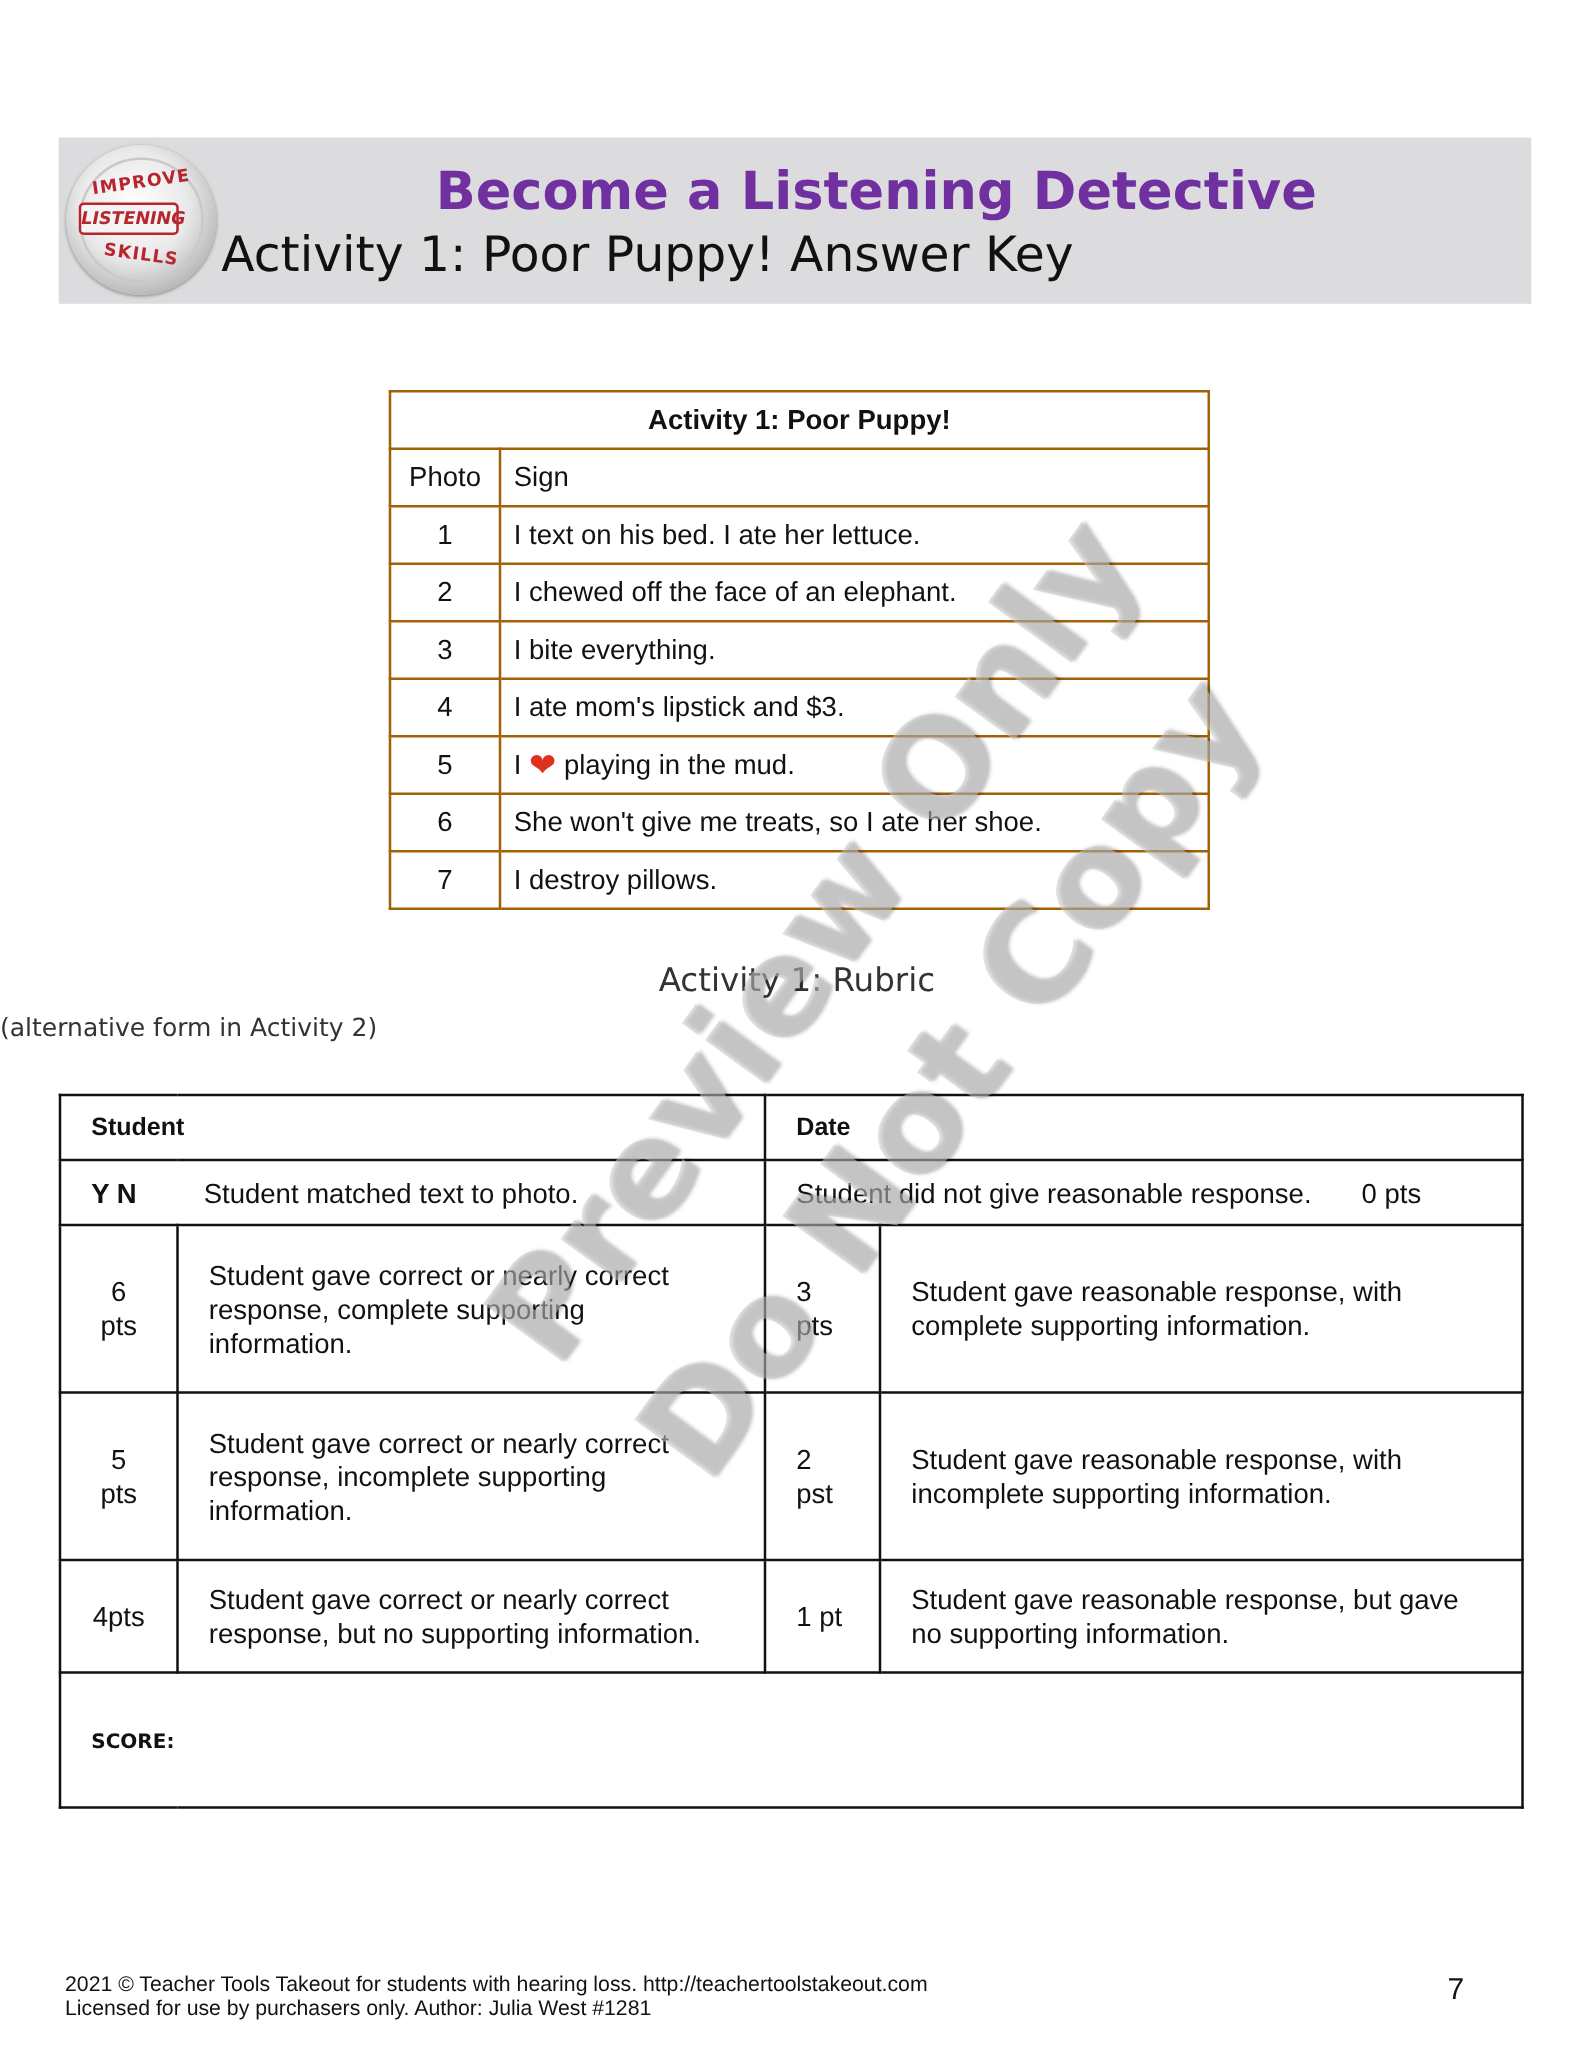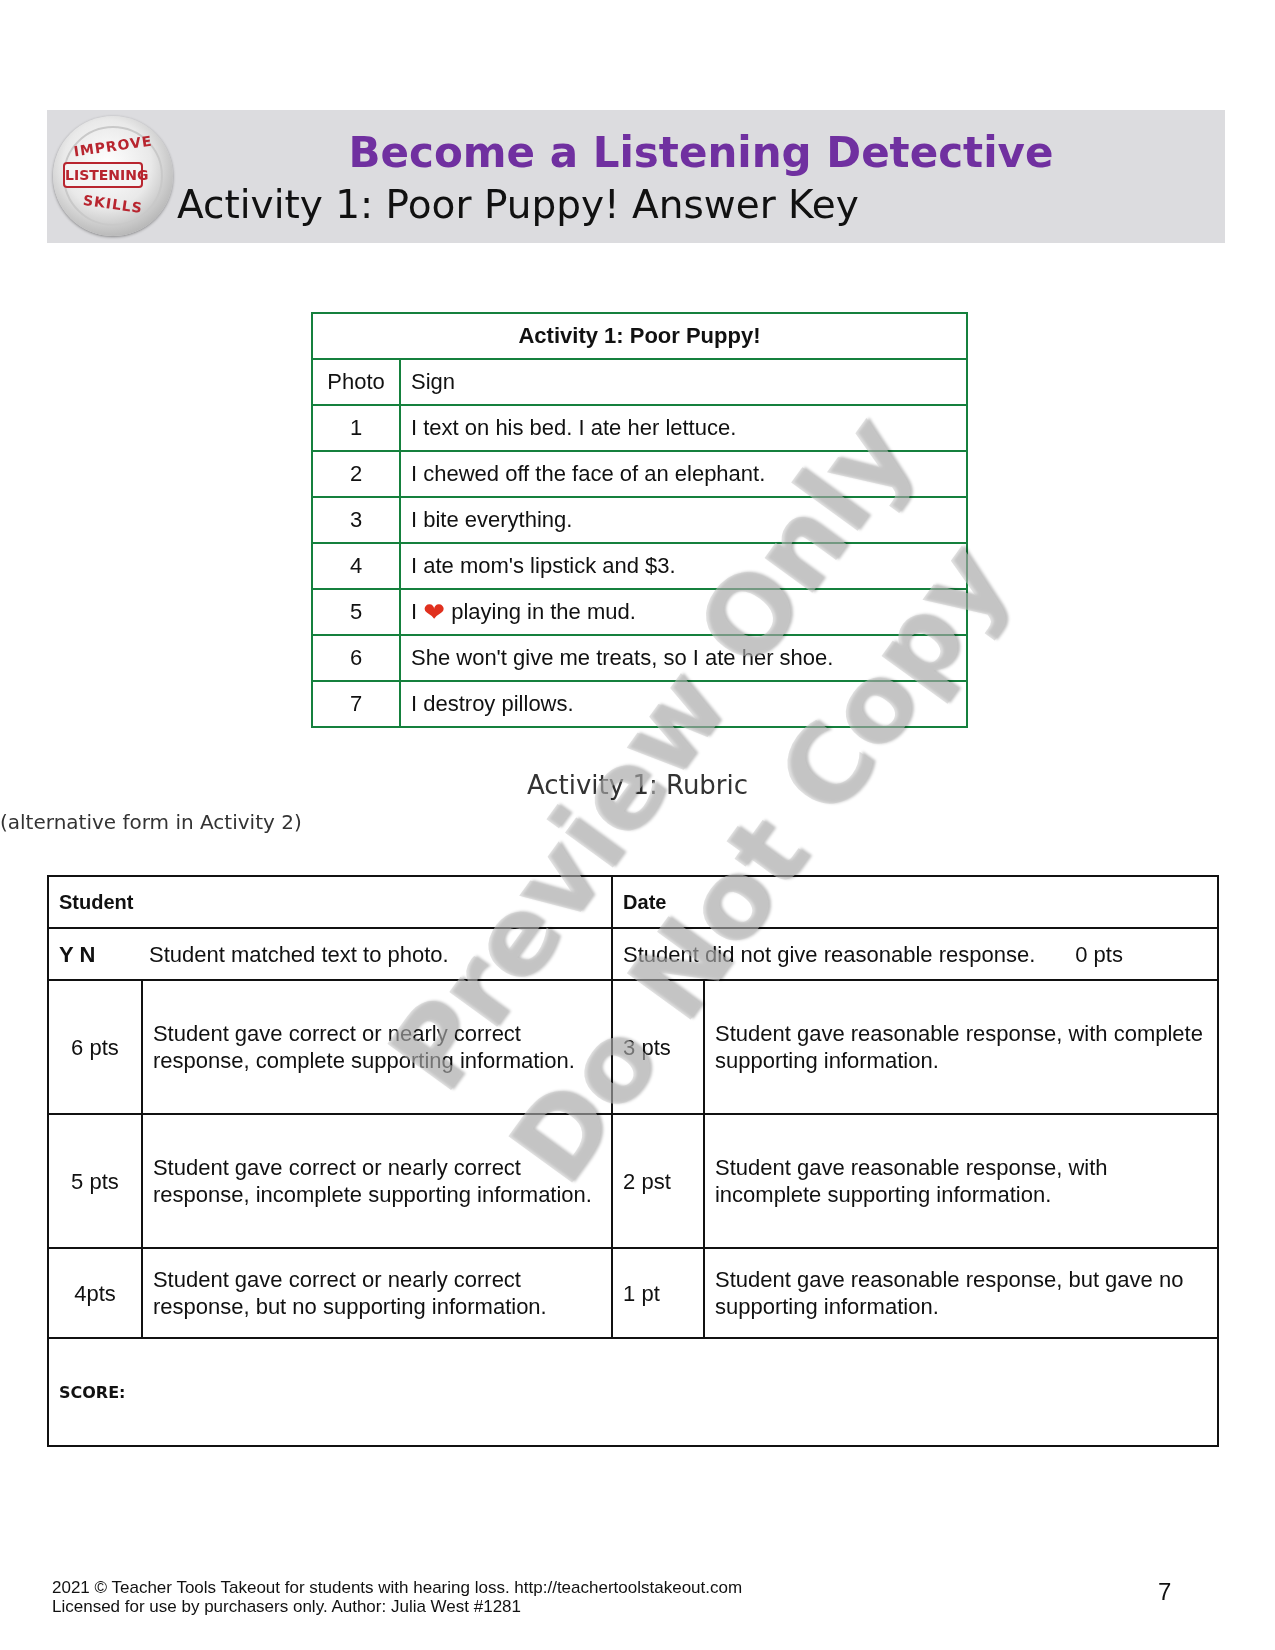--- a/index.html
+++ b/index.html
@@ -12,44 +12,44 @@
           background:radial-gradient(circle at 45% 40%, #ffffff 0%, #e9e9e9 45%, #bdbdbd 72%, #8d8d8d 100%);
           box-shadow:0 1px 3px rgba(0,0,0,0.4); }
   .logo-inner { position:absolute; left:10px; top:10px; width:100px; height:100px; border-radius:50%;
           border:2px solid #c9c9c9; box-sizing:border-box; }
   .logo-top, .logo-bottom { position:absolute; left:0; width:120px; text-align:center; font-weight:bold;
           color:#b8252f; font-family:"DejaVu Sans", sans-serif; font-size:14px; letter-spacing:1px; }
   .logo-top { top:22px; transform:rotate(-8deg); }
   .logo-bottom { top:80px; transform:rotate(8deg); }
   .logo-mid { position:absolute; left:10px; top:46px; width:80px; height:26px; border:2px solid #b8252f;
           border-radius:4px; background:#f4f4f4; box-sizing:border-box; text-align:right;
-          font-weight:bold; color:#b8252f; font-family:"DejaVu Sans", sans-serif; font-size:14px; line-height:22px; }
+          font-weight:bold; color:#b8252f; font-family:"DejaVu Sans", sans-serif; font-size:14px; line-height:22px;font-style:italic; }
   .title { position:absolute; left:0; top:18px; width:100%; padding-left:130px; box-sizing:border-box;
           text-align:center; font-family:"DejaVu Sans", sans-serif; font-weight:bold; font-size:42px; color:#7030a0; }
   .subtitle { position:absolute; left:0; top:72px; width:100%; padding-left:130px; box-sizing:border-box;
           text-align:left; font-family:"DejaVu Sans", sans-serif; font-size:39px; color:#111; }
 
   
   table { border-collapse:collapse; }
   .puppy { position:absolute; left:311px; top:312px; width:657px; }
-  .puppy td, .puppy th { border:2px solid #15803d; font-size:22px; height:44px; padding:0 10px; }
+  .puppy td, .puppy th { border:2px solid #a16207; font-size:22px; height:44px; padding:0 10px; }
   .puppy .cap { text-align:center; font-weight:bold; height:44px; }
   .puppy .hdr td { font-weight:normal; }
   .puppy .num { width:66px; text-align:center; }
   .puppy tbody td { font-weight:normal; }
   .heart { color:#e0301e; font-size:26px; vertical-align:-2px; }
 
   .rubric-title { position:absolute; left:0; width:1275px; top:770px; text-align:center;
           font-family:"DejaVu Sans", sans-serif; font-size:26px; color:#333; }
   .rubric-sub { position:absolute; left:0; width:1275px; top:810px; text-align:left;
           font-family:"DejaVu Sans", sans-serif; font-size:20px; color:#333; }
 
   
   .rubric { position:absolute; left:47px; top:875px; width:1172px; }
-  .rubric td { border:2px solid #111; font-size:22px; padding:0 10px; vertical-align:middle; line-height:27px; }
+  .rubric td { border:2px solid #111; font-size:22px; padding:0 24px; vertical-align:middle; line-height:27px; }
   .rubric .r-head td { height:50px; font-weight:bold; font-size:20px; }
   .rubric .r-yn td { height:50px; }
   .rubric .r-6 td { height:132px; }
   .rubric .r-5 td { height:132px; }
   .rubric .r-4 td { height:88px; }
   .rubric .r-score td { height:106px; font-weight:bold; font-family:"DejaVu Sans", sans-serif; font-size:16px; }
   .pts { text-align:center; }
   .yn { display:inline-block; width:90px; font-weight:bold; }
   .zero { margin-left:40px; }
 

